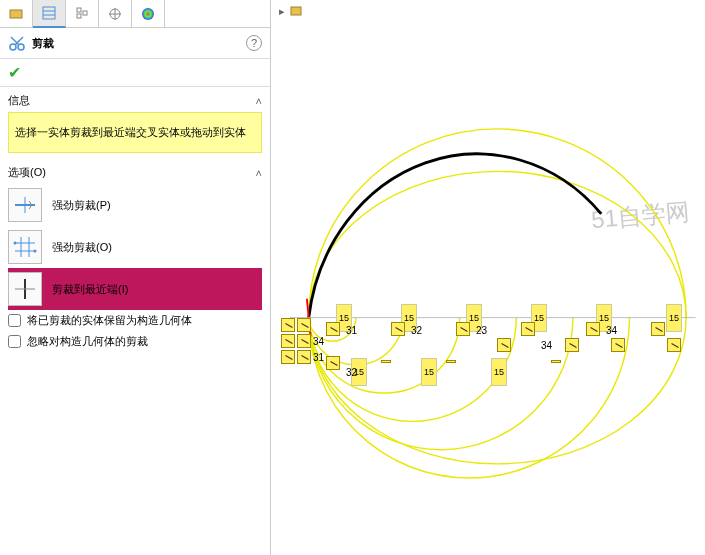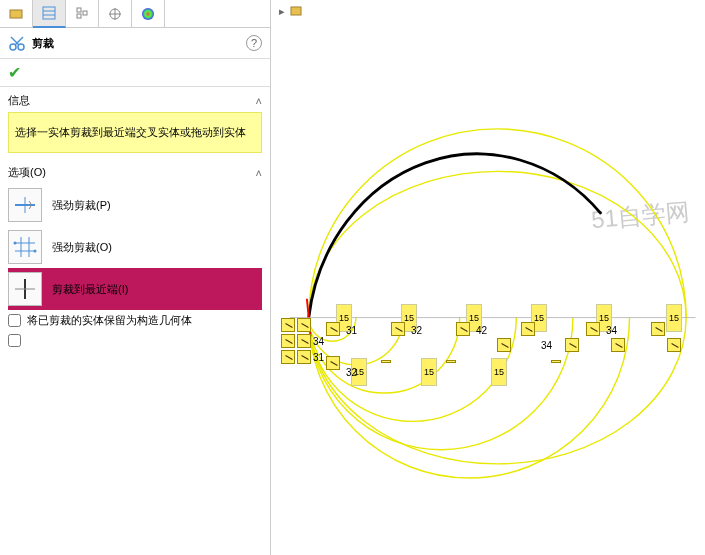--- a/index.html
+++ b/index.html
@@ -137,20 +137,21 @@
           </svg>
         </div>
         <span>剪裁到最近端(I)</span>
       </div>
     <div class="chk">
         <input type="checkbox" style="">
         <span>将已剪裁的实体保留为构造几何体</span>
       </div>
     <div class="chk">
         <input type="checkbox" style="">
+        <span>忽略对构造几何体的剪裁</span>
       </div>
   </div>
 </div>
 
 <div class="viewport">
   <div class="breadcrumb">
     <span class="arrow">▸</span>
     <svg class="cube" viewBox="0 0 14 14">
         <rect x="2" y="3" width="10" height="8" fill="#e8c050" stroke="#a08030"></rect>
       </svg>
@@ -200,19 +201,19 @@
   <div class="sq" style="left:340px;top:338px"></div>
   <div class="sq" style="left:396px;top:338px"></div>
   <div class="sq" style="left:440px;top:318px"></div>
   <div class="sq" style="left:440px;top:334px"></div>
   <div class="dash" style="left:110px;top:360px"></div>
   <div class="dash" style="left:175px;top:360px"></div>
   <div class="dash" style="left:280px;top:360px"></div>
 
   <div class="pt-tag" style="left:75px;top:325px">31</div>
   <div class="pt-tag" style="left:140px;top:325px">32</div>
-  <div class="pt-tag" style="left:205px;top:325px">42</div>
+  <div class="pt-tag" style="left:205px;top:325px">23</div>
   <div class="pt-tag" style="left:270px;top:340px">34</div>
   <div class="pt-tag" style="left:335px;top:325px">34</div>
   <div class="pt-tag" style="left:42px;top:352px">31</div>
   <div class="pt-tag" style="left:75px;top:367px">32</div>
   <div class="pt-tag" style="left:42px;top:336px">34</div>
 </div>
 
 </body></html>

